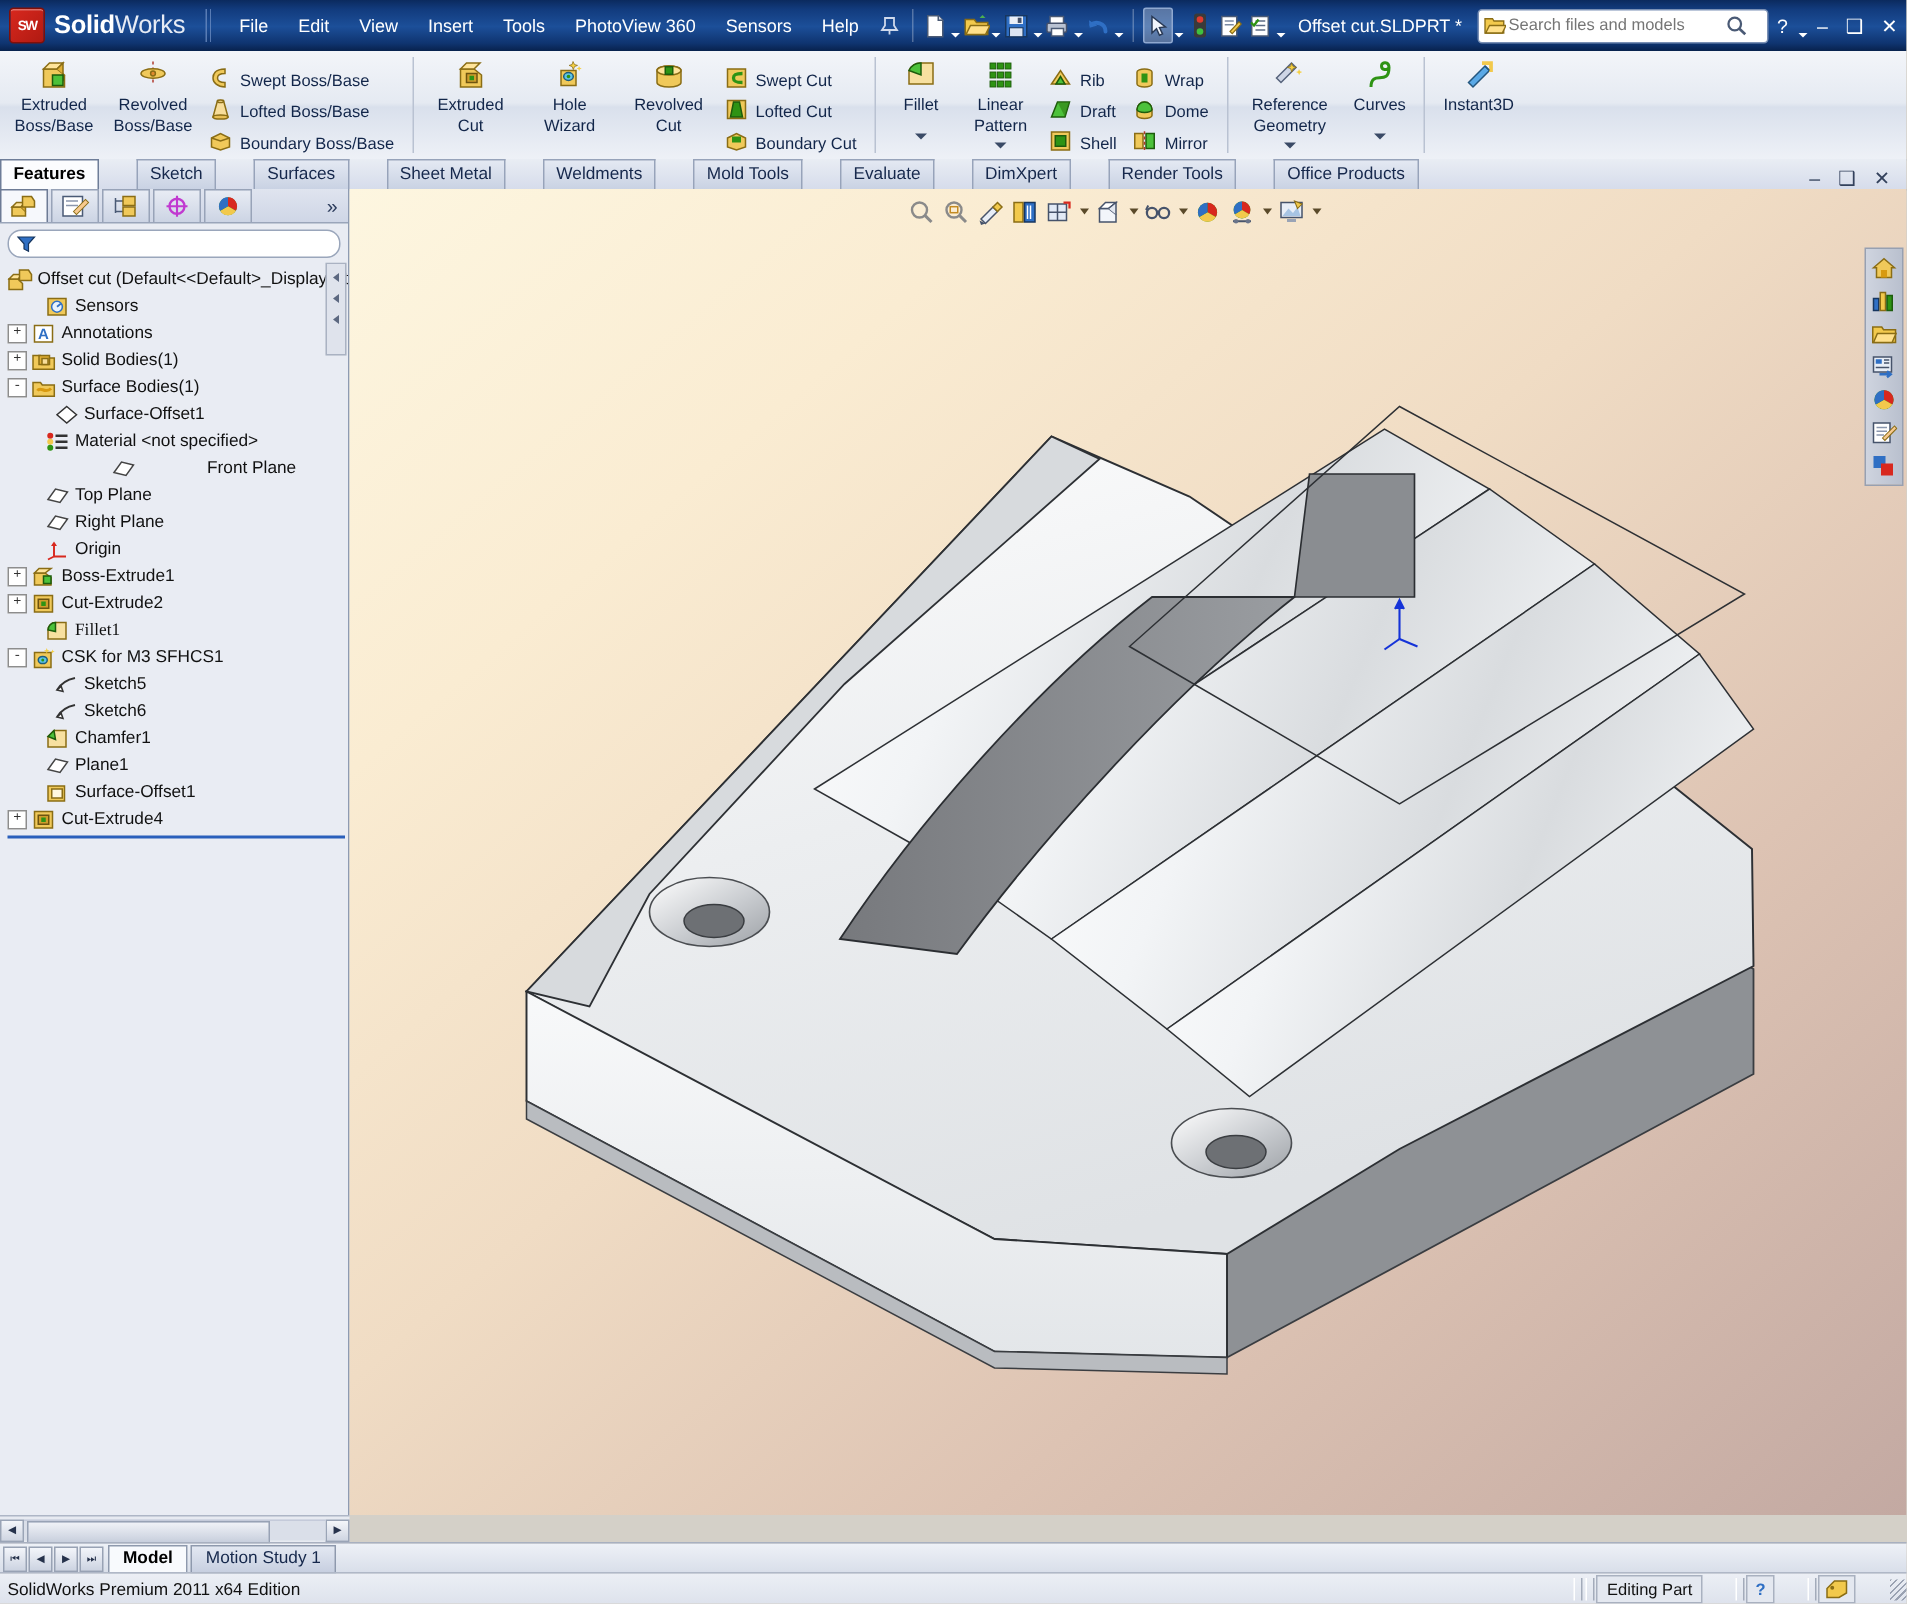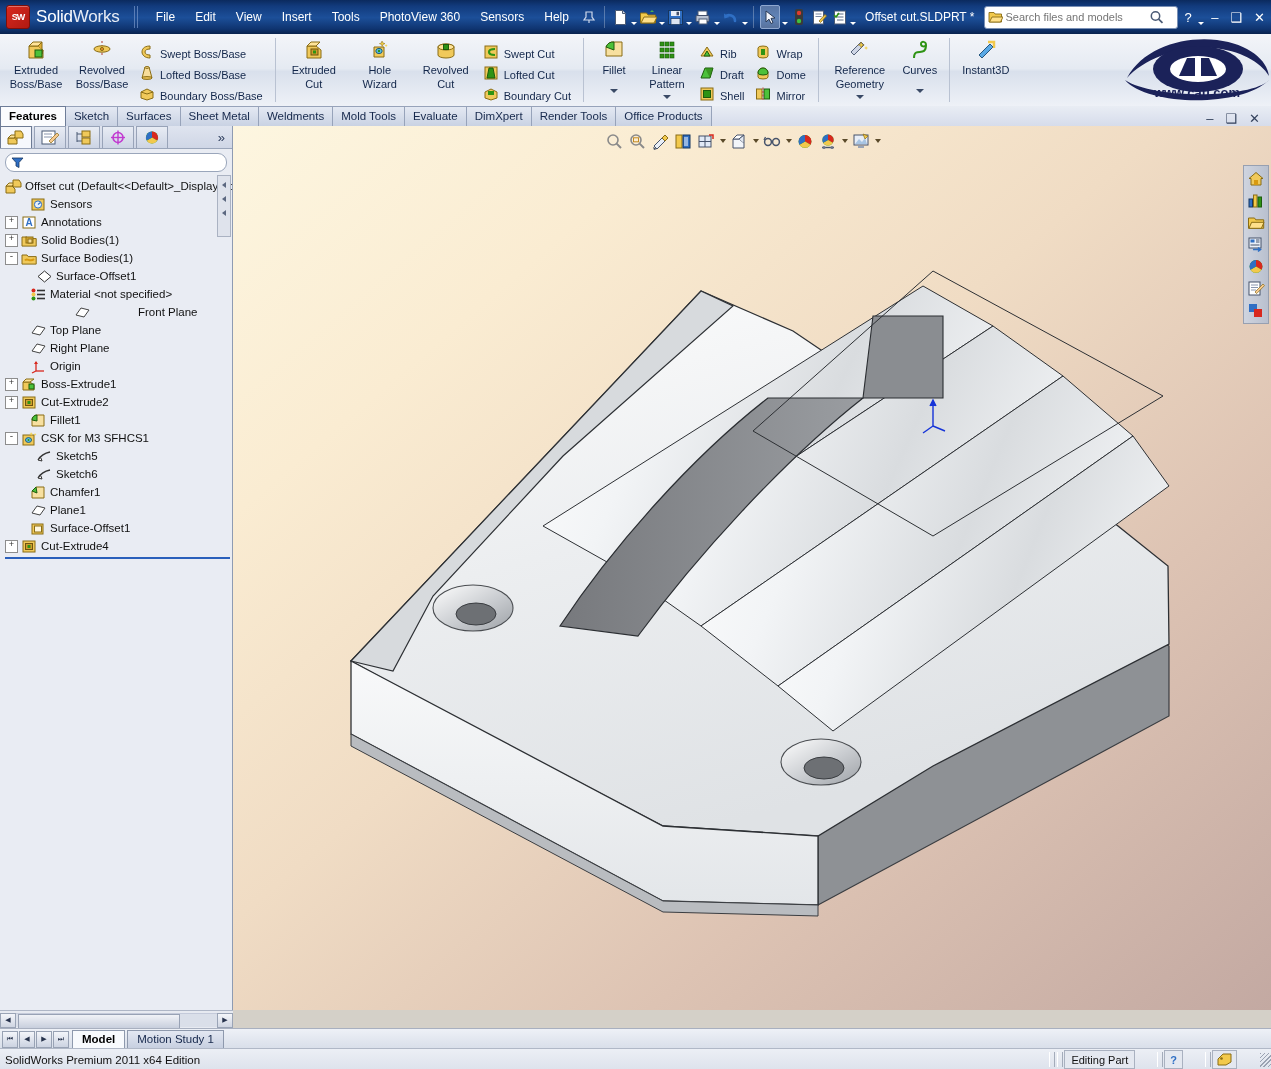--- a/index.html
+++ b/index.html
@@ -25,21 +25,21 @@
   .sw-cube {
     width: 22px; height: 22px; border-radius: 3px;
     background: linear-gradient(135deg,#d8281e 0%, #b01a12 100%);
     border: 1px solid #7e0f0a;
     color: #fff; font-size: 9px; font-weight: bold;
     display: flex; align-items: center; justify-content: center;
     letter-spacing: -1px; margin-right: 6px;
     box-shadow: inset 0 1px 0 rgba(255,255,255,.35);
   }
   .sw-name { font-size: 17px; color: #fff; letter-spacing: -0.2px; }
-  .sw-name b { font-weight: normal; }
+  .sw-name b { font-weight: bold; }
   .sw-name span.light { font-weight: normal; color: #e7ecf5; }
   .grip {
     width: 5px; height: 22px; margin: 0 8px 0 10px;
     background: repeating-linear-gradient(to right, #6f8fc4 0 1px, transparent 1px 3px);
     opacity: .75;
   }
   .menu { display: flex; align-items: center; height: 34px; }
   .menu .mi {
     color: #ffffff; font-size: 12px; padding: 3px 9px; margin: 0 1px;
     border-radius: 2px; cursor: default; white-space: nowrap;
@@ -97,21 +97,21 @@
   .ico { width: 24px; height: 24px; flex: none; position: relative; }
   .ico.sm { width: 16px; height: 16px; }
   .cati-logo {
     margin-left: auto; width: 150px; height: 70px; position: relative; flex: none;
   }
 
   
   .tabbar {
     position: absolute; left: 0; top: 106px; width: 1271px; height: 20px;
     background: linear-gradient(to bottom,#e9edf4,#d6dceb);
-    display: flex; align-items: flex-end; border-bottom: 1px solid #8e9bb2;
+    display: flex; align-items: flex-end; border-bottom: 1px solid #8e9bb2; gap: 26px;
   }
   .tab {
     height: 19px; line-height: 19px; padding: 0 8px; font-size: 11.5px;
     background: linear-gradient(to bottom,#e4e9f3,#c9d2e3);
     border: 1px solid #97a3ba; border-bottom: none; margin-right: -1px;
     color: #16284c; cursor: default; white-space: nowrap;
   }
   .tab.active {
     background: #fbfcfe; font-weight: bold; border-color: #6e7d98;
     position: relative; z-index: 2; color: #000;
@@ -617,31 +617,20 @@
           <svg width="24" height="24" viewBox="0 0 24 24">
               <path d="M5 17 L16 6 L19 9 L8 20 Z" fill="#5aa9e6" stroke="#24567e"></path>
               <path d="M14 4 L20 4 L20 10" fill="none" stroke="#f2c94c" stroke-width="2.5"></path>
               <path d="M16 6 L19 9" stroke="#24567e"></path>
             </svg>
         </div>
         <div class="lbl">Instant3D</div>
       </div>
     </div>
 
-    <div class="cati-logo">
-      <svg width="150" height="70" viewBox="0 0 150 70">
-        <path d="M6 44 C22 14 62 2 96 6 C128 10 146 26 148 42 C140 28 118 16 92 14 C58 12 24 24 6 44 Z" fill="#1b2259"></path>
-        <ellipse cx="77" cy="35" rx="45" ry="23" fill="#1b2259"></ellipse>
-        <ellipse cx="77" cy="35" rx="28" ry="13" fill="#ffffff"></ellipse>
-        <path d="M58 42 L66 24 L74 24 L74 42 Z" fill="#1b2259"></path>
-        <path d="M80 24 L88 24 L96 42 L80 42 Z" fill="#1b2259"></path>
-        <path d="M4 46 C26 72 120 74 148 46 C132 64 34 66 4 46 Z" fill="#1b2259"></path>
-        <text x="76" y="63" font-family="Liberation Sans, sans-serif" font-size="13" font-weight="bold" fill="#1b2259" text-anchor="middle">www.cati.com</text>
-      </svg>
-    </div>
   </div>
 
   <div class="tabbar">
     <div class="tab active">Features</div>
     <div class="tab">Sketch</div>
     <div class="tab">Surfaces</div>
     <div class="tab">Sheet Metal</div>
     <div class="tab">Weldments</div>
     <div class="tab">Mold Tools</div>
     <div class="tab">Evaluate</div>
@@ -850,21 +839,21 @@
         <div class="ticon">
           <svg width="17" height="15" viewBox="0 0 17 15">
               <rect x="2" y="2" width="12" height="11" fill="#f0c95a" stroke="#8a6d15"></rect>
               <rect x="4.5" y="4.5" width="7" height="6" fill="#cf9d2c" stroke="#6e540f"></rect>
               <rect x="6.5" y="6" width="3" height="3" fill="#2e9314"></rect>
             </svg>
         </div>
         <div class="tlbl">Cut-Extrude2</div>
       </div>
 
-      <div class="trow" style="padding-left:13px;">
+      <div class="trow" style="padding-left:13px;font-family:Liberation Serif, serif;">
         <div class="tog none"></div>
         <div class="ticon">
           <svg width="17" height="15" viewBox="0 0 17 15">
               <path d="M2 13 L2 7 A5 5 0 0 1 7 2 L14 2 L14 13 Z" fill="#f7e0a0" stroke="#8a6d15"></path>
               <path d="M2 7 A5 5 0 0 1 7 2 L7 8 Z" fill="#4cc13a" stroke="#1d5c0c"></path>
             </svg>
         </div>
         <div class="tlbl">Fillet1</div>
       </div>
 

